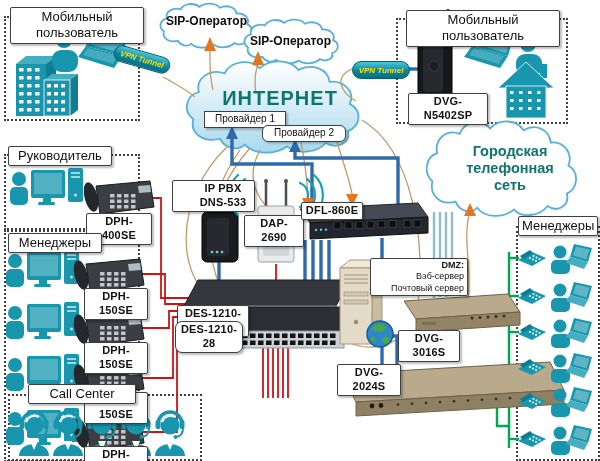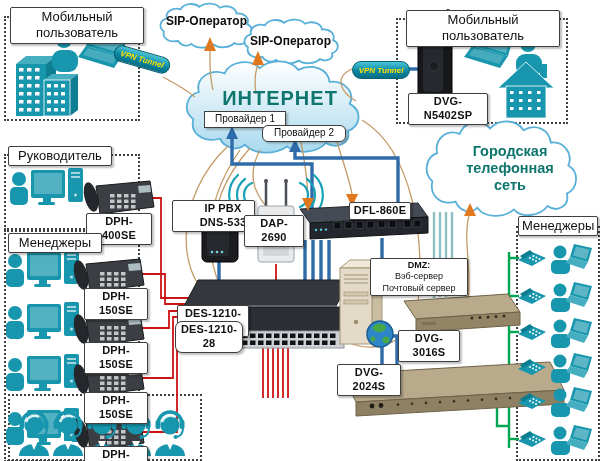--- a/index.html
+++ b/index.html
@@ -4,21 +4,21 @@
 <style>
   html,body{margin:0;padding:0;background:#fff;}
   .stage{position:relative;width:600px;height:461px;background:#fff;overflow:hidden;
          font-family:"Liberation Sans",sans-serif;}
   .layer-svg{position:absolute;left:0;top:0;z-index:2;}
   .dashed{position:absolute;border:2px dotted #3f3f3f;z-index:1;}
   .lbl{position:absolute;background:#fff;border:1.3px solid #3f3f3f;border-radius:2px;
        text-align:center;font-size:13px;color:#111;padding:1px 3px;line-height:1.25;
        box-shadow:1.5px 1.5px 2px rgba(0,0,0,.25);z-index:3;}
   .lbl.dev{font-weight:bold;font-size:11px;letter-spacing:.2px;}
-  .lbl.left{text-align:center;font-size:9px;}
+  .lbl.left{text-align:right;font-size:9px;}
   .lbl.left .b{font-weight:bold;}
   .cloudtxt{position:absolute;text-align:center;font-weight:bold;color:#0f766e;z-index:3;}
   .siptxt{position:absolute;text-align:left;font-weight:bold;color:#0b0b0b;font-size:12px;z-index:3;}
   .vpn{position:absolute;display:flex;align-items:center;justify-content:center;
        background:linear-gradient(#4cc6d8,#0b87a2 55%,#076e85);
        border-radius:9px;border:1px solid #06616f;color:#ffe000;
        font-size:8px;font-weight:bold;font-style:italic;z-index:3;white-space:nowrap;}
 </style>
 </head>
 <body>
@@ -470,29 +470,30 @@
   </div>
 
   <div class="lbl" style="left:8px;top:146px;width:96px;">Руководитель</div>
   <div class="lbl dev" style="left:86px;top:213px;width:58px;">DPH-400SE</div>
   <div class="lbl" style="left:8px;top:233px;width:86px;">Менеджеры</div>
   <div class="lbl dev" style="left:84px;top:288px;width:56px;">DPH-150SE</div>
   <div class="lbl dev" style="left:84px;top:342px;width:56px;">DPH-150SE</div>
   <div class="lbl dev" style="left:84px;top:392px;width:56px;">DPH-150SE</div>
   <div class="lbl dev" style="left:84px;top:446px;width:56px;">DPH-150SE</div>
 
-  <div class="lbl dev" style="left:172px;top:200px;width:56px;padding-left:22px;">
+  <div class="lbl dev" style="left:172px;top:180px;width:56px;padding-left:22px;">
     <span>IP PBX</span><br>
     <span>DNS-533</span>
   </div>
   <div class="lbl dev" style="left:244px;top:215px;width:52px;">DAP-2690</div>
-  <div class="lbl dev" style="left:301px;top:202px;width:54px;margin-left:48px;">DFL-860E</div>
+  <div class="lbl dev" style="left:301px;top:202px;width:54px;">DFL-860E</div>
   <div class="lbl dev" style="left:177px;top:305px;width:64px;">DES-1210-28P</div>
   <div class="lbl dev" style="left:175px;top:321px;width:60px;border-radius:7px;">DES-1210-28</div>
   <div class="lbl left" style="left:370px;top:258px;width:90px;">
     <span class="b">DMZ:</span><br>
     <span>Вэб-сервер</span><br>
     <span>Почтовый сервер</span>
   </div>
   <div class="lbl dev" style="left:398px;top:292px;width:54px;margin-top:38px;">DVG-3016S</div>
   <div class="lbl dev" style="left:337px;top:364px;width:56px;">DVG-2024S</div>
+  <div class="lbl" style="left:28px;top:384px;width:100px;">Call Center</div>
   <div class="lbl" style="left:518px;top:216px;width:72px;">Менеджеры</div>
 </div>
 
 </body></html>

